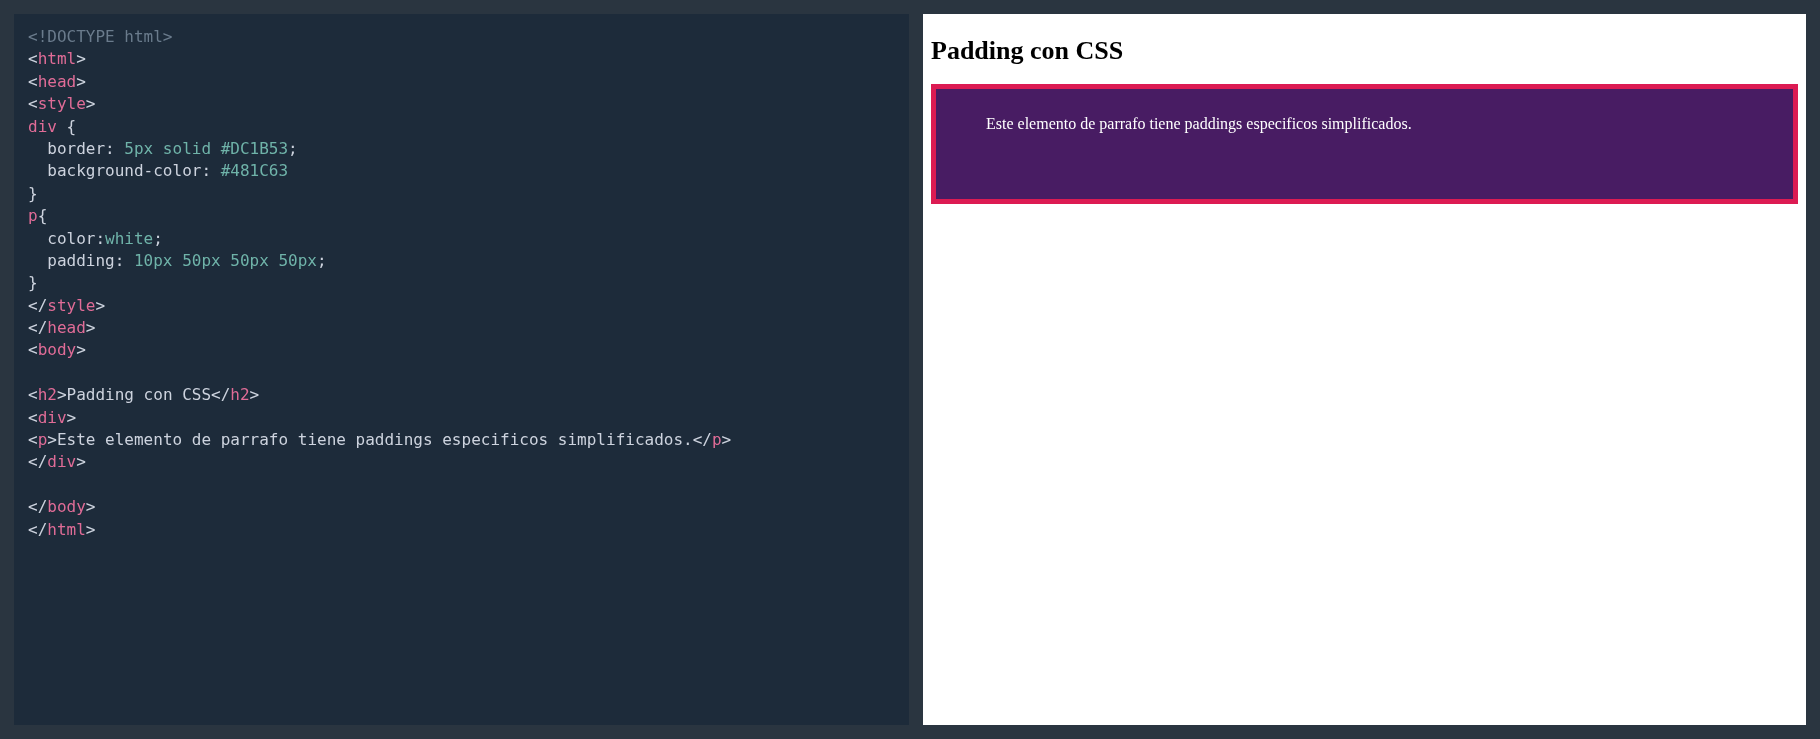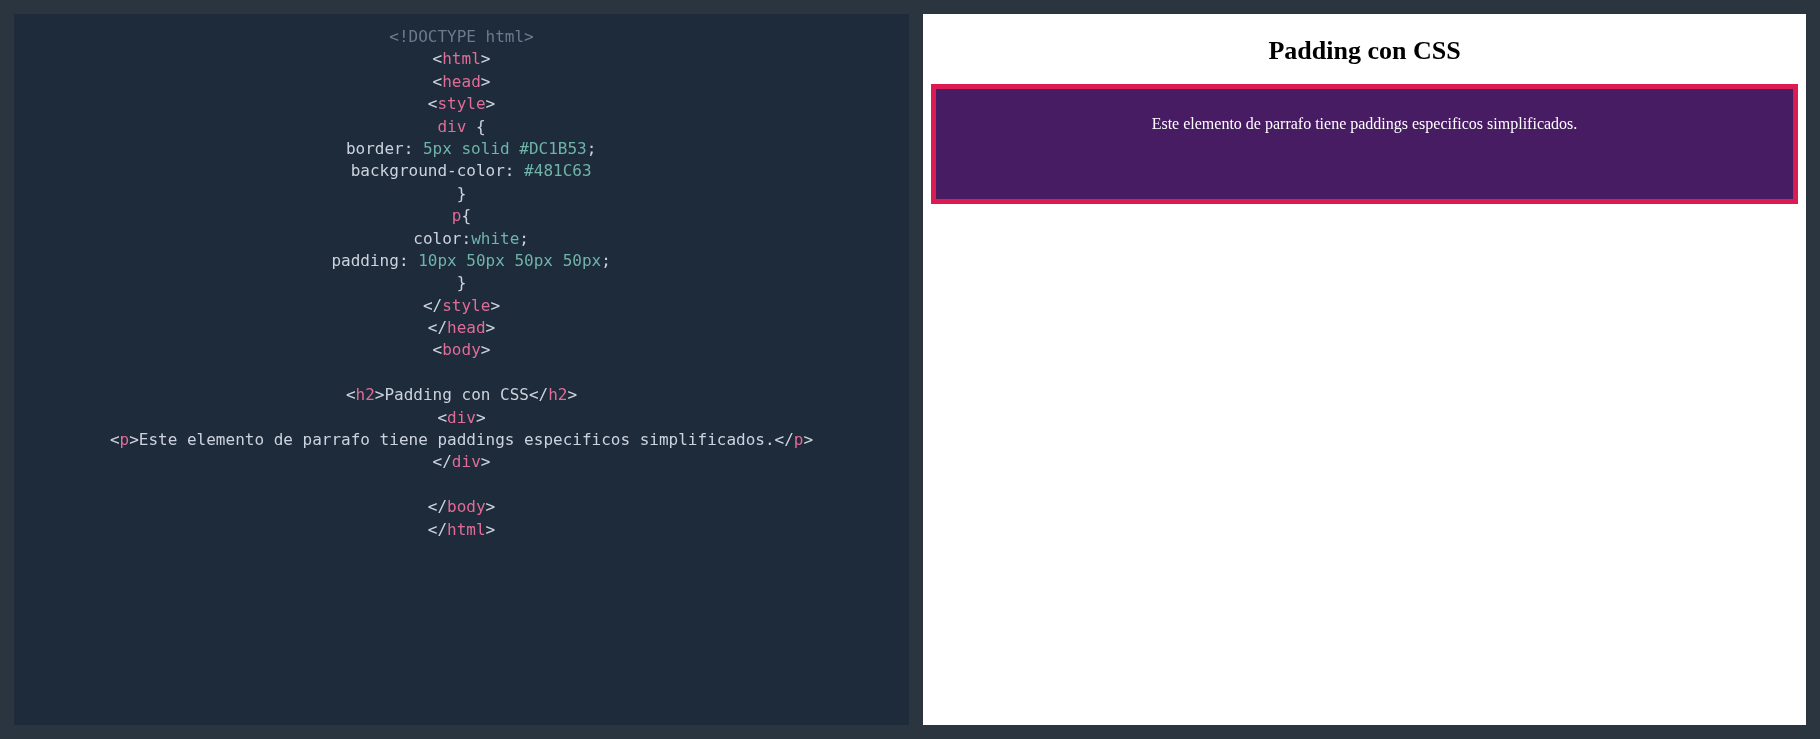--- a/index.html
+++ b/index.html
@@ -11,21 +11,20 @@
     width: 1820px;
     height: 739px;
     overflow: hidden;
   }
   .container {
     display: flex;
     width: 100%;
     height: 100%;
     padding: 14px;
     gap: 14px;
-    text-align: center;
   }
   .code-panel {
     flex: 1;
     background: #1d2b3a;
     color: #cdd3de;
     padding: 12px 14px;
     font-size: 16px;
     line-height: 1.4;
     overflow: auto;
     font-family: "Consolas","Monaco",monospace;

